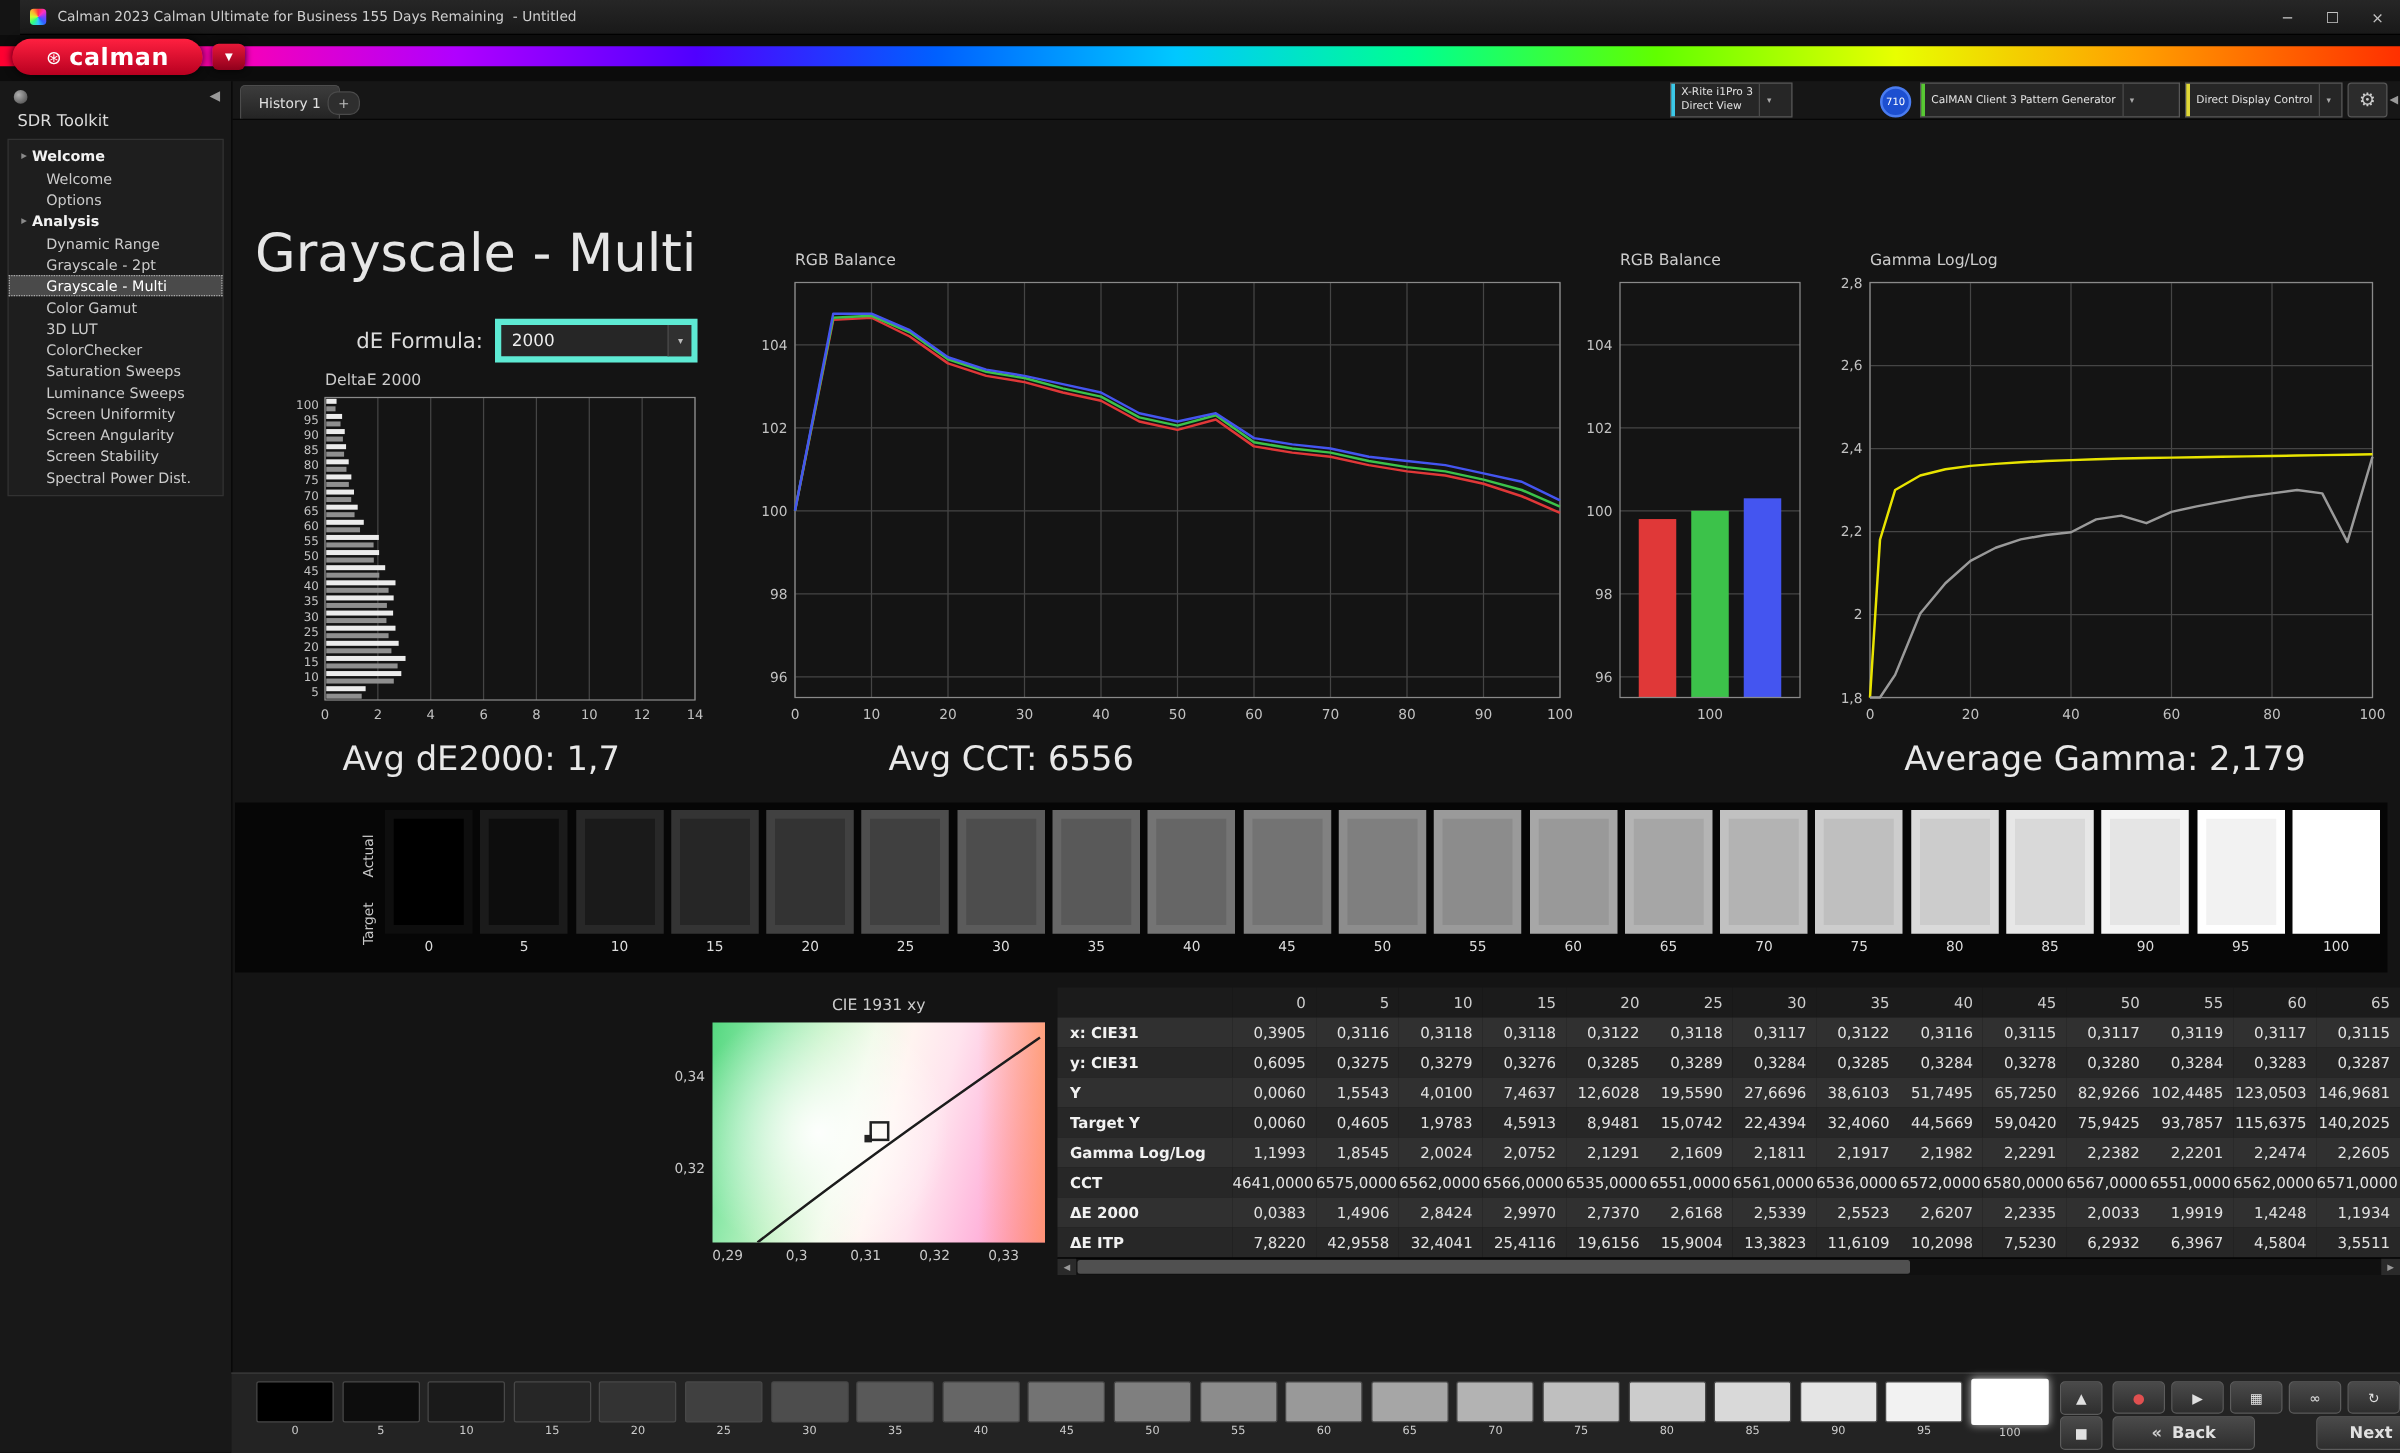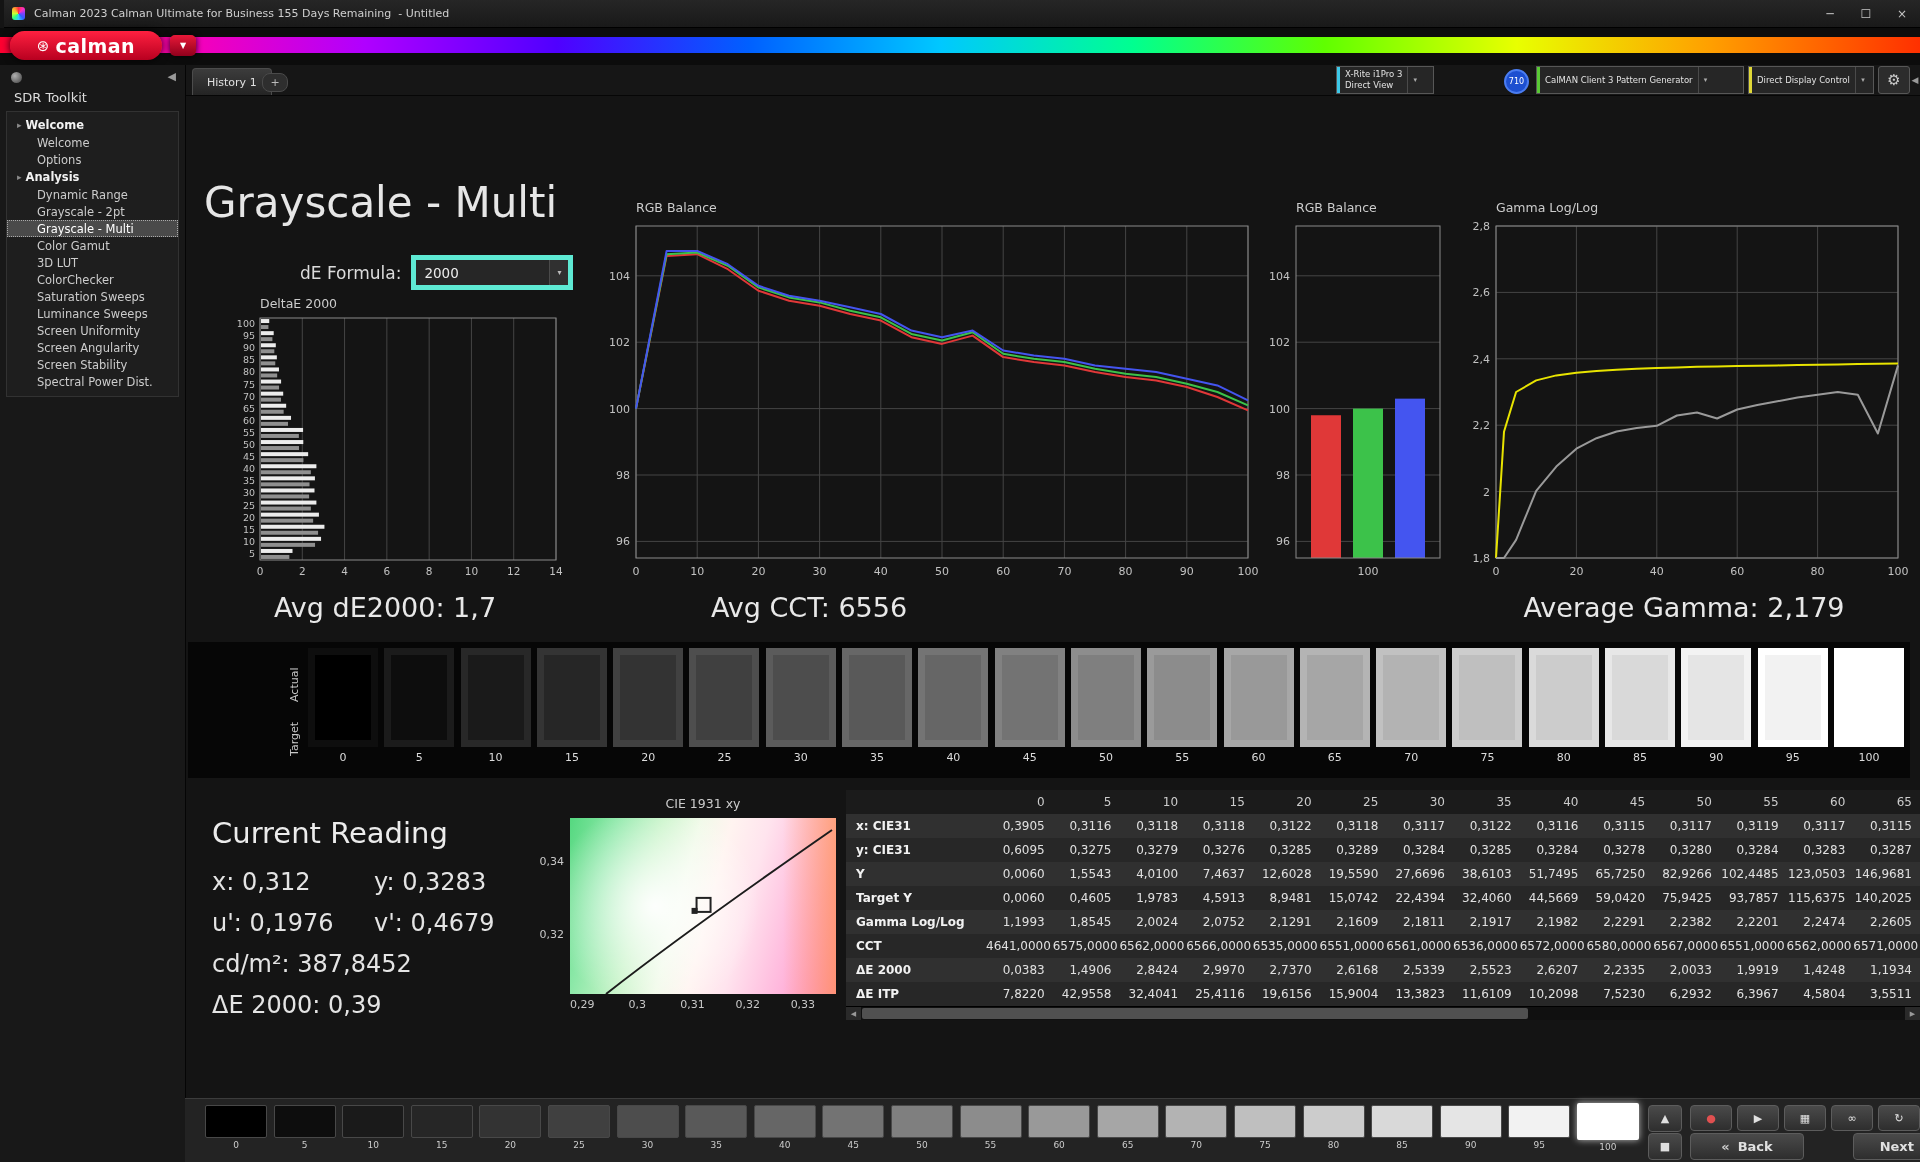--- a/index.html
+++ b/index.html
@@ -1,21 +1,21 @@
 <!DOCTYPE html>
 <html><head>
 <meta charset="utf-8">
 <title>Calman</title>
 <style>
   html,body{margin:0;padding:0;width:1920px;height:1162px;background:#000;overflow:hidden;
     font-family:"DejaVu Sans","Liberation Sans",sans-serif;color:#ddd;}
   #app{position:absolute;inset:0;background:#141414;}
 
   
-  #titlebar{position:absolute;left:4px;top:0;right:0;height:27px;background:linear-gradient(#262626,#191919);
+  #titlebar{position:absolute;left:16px;top:0;right:0;height:27px;background:linear-gradient(#262626,#191919);
     display:flex;align-items:center;border-bottom:1px solid #000;}
   .app-icon{width:13px;height:13px;margin:0 9px 0 8px;border-radius:3px;
     background:conic-gradient(#ff3040,#ff30c0,#8040ff,#3060ff,#30c8ff,#30ff80,#c8ff30,#ffb030,#ff3040);}
   .window-title{font-size:11px;color:#cfcfcf;white-space:pre;}
   .win-controls{margin-left:auto;display:flex;height:100%;}
   .win-btn{width:36px;height:100%;display:flex;align-items:center;justify-content:center;font-size:12px;color:#c4c4c4;}
 
   
   #brandbar{position:absolute;left:0;top:28px;right:0;height:37px;background:#0c0c0c;}
   #rainbow{position:absolute;left:0;top:9px;right:0;height:16px;
@@ -58,21 +58,21 @@
   #collapse-sidebar{position:absolute;right:9px;top:5px;font-size:11px;color:#999;}
   #sidebar-title{position:absolute;left:14px;top:25px;font-size:13px;color:#dcdcdc;}
   #tree{position:absolute;left:6px;top:46px;width:171px;background:#1e1e1e;border:1px solid #323232;padding:4px 0 6px 0;}
   .tree-section{font-size:11.5px;font-weight:bold;color:#f2f2f2;padding:2px 4px 2px 10px;display:flex;gap:4px;align-items:center;}
   .tree-arrow{color:#8a8a8a;font-size:9px;}
   .tree-item{font-size:11.5px;color:#cccccc;padding:1.5px 4px 1.5px 30px;white-space:nowrap;}
   .tree-item.selected{background:#4a4a4a;color:#fff;outline:1px dotted #aaa;outline-offset:-1px;}
 
   
   #page-title{position:absolute;left:204px;top:178px;font-size:42px;color:#e6e6e6;font-weight:400;}
-  #de-row{position:absolute;left:300px;top:255px;display:flex;align-items:center;}
+  #de-row{position:absolute;left:285px;top:255px;display:flex;align-items:center;}
   #de-label{font-size:17px;color:#dcdcdc;margin-right:10px;}
   #de-select{width:152px;height:25px;background:#262626;border:5px solid #5eead4;display:flex;align-items:center;}
   #de-select .val{flex:1;padding-left:8px;font-size:13.5px;color:#eee;}
   #de-select .chev{width:18px;height:100%;display:flex;align-items:center;justify-content:center;font-size:8px;color:#bbb;
     border-left:1px solid #4a4a4a;background:#303030;}
 
   .chart{position:absolute;}
   .chart-title{font-size:12.5px;color:#cccccc;text-align:left;height:18px;}
   .chart svg{display:block;}
   #chart-deltae{left:220px;top:296px;width:346px;height:290px;}
@@ -567,31 +567,20 @@
         </div>
         <div class="strip-cell">
           <div class="sw-target" style="background: rgb(255, 255, 255);">
             <div class="sw-actual" style="background: rgb(255, 255, 255);"></div>
           </div>
           <div class="sw-label">100</div>
         </div>
       </div>
   </div>
 
-  <div id="current-reading">
-    <div id="cr-title">Current Reading</div>
-    <div id="cr-rows">
-        <div class="cr-cell">x: 0,312</div>
-        <div class="cr-cell">y: 0,3283</div>
-        <div class="cr-cell">u': 0,1976</div>
-        <div class="cr-cell">v': 0,4679</div>
-        <div class="cr-cell cr-span">cd/m²: 387,8452</div>
-        <div class="cr-cell cr-span">ΔE 2000: 0,39</div>
-      </div>
-  </div>
 
   <div id="cie">
     <div id="cie-title">CIE 1931 xy</div>
     <div id="cie-yticks">
         <div class="cie-ytick" style="top: 59px;">0,34</div>
         <div class="cie-ytick" style="top: 132.333px;">0,32</div>
       </div>
     <div id="cie-plot">
       <svg viewBox="0 0 266 176">
         <path d="M 36 176 C 110 118, 190 62, 262 12" fill="none" stroke="#1c1c1c" stroke-width="2"></path>

